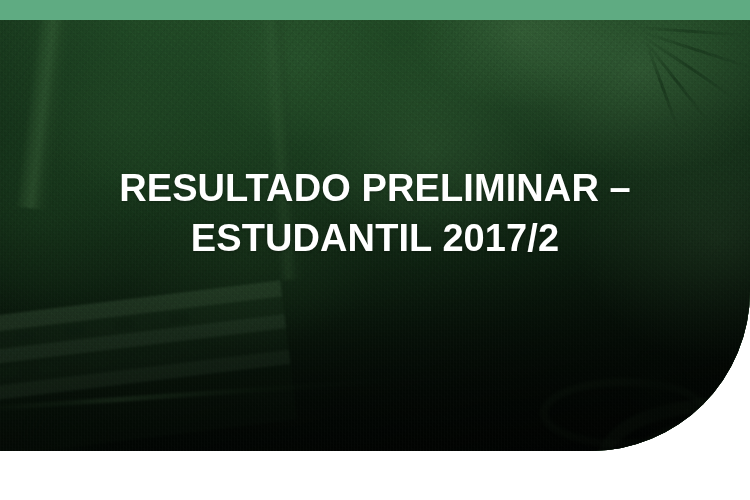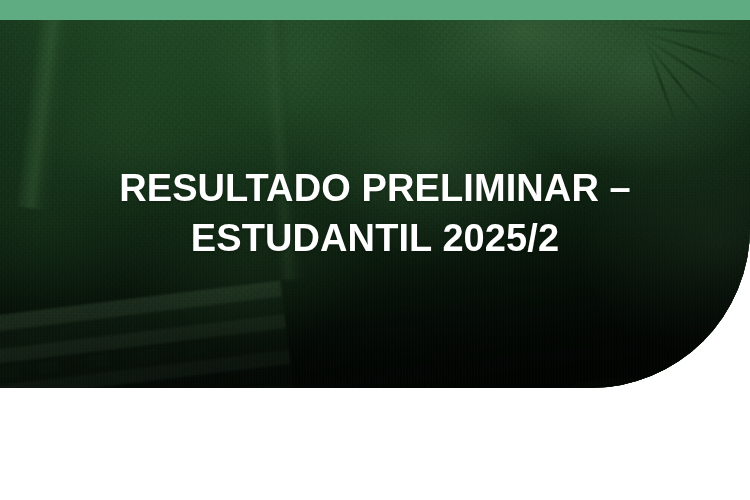--- a/index.html
+++ b/index.html
@@ -7,21 +7,21 @@
   html, body {
     width:750px; height:500px;
     background:#ffffff;
     font-family:"Liberation Sans", sans-serif;
     overflow:hidden;
   }
 
   #banner {
     position:relative;
     width:750px;
-    height:388px;
+    height:451px;
     background:#ffffff;
     overflow:hidden;
   }
 
   
   .shape {
     position:absolute;
     inset:0;
     border-radius:0 0 160px 0;
     overflow:hidden;
@@ -250,16 +250,16 @@
     <div class="wash2"></div>
     <div class="wash"></div>
     <div class="weave"></div>
     <div class="grain"></div>
   </div>
 
   <div class="topbar"></div>
 
   <div class="headline">
     <span class="ln">RESULTADO PRELIMINAR –</span>
-    <span class="ln">ESTUDANTIL 2025/2</span>
+    <span class="ln">ESTUDANTIL 2017/2</span>
   </div>
 
 </div>
 
 </body></html>

